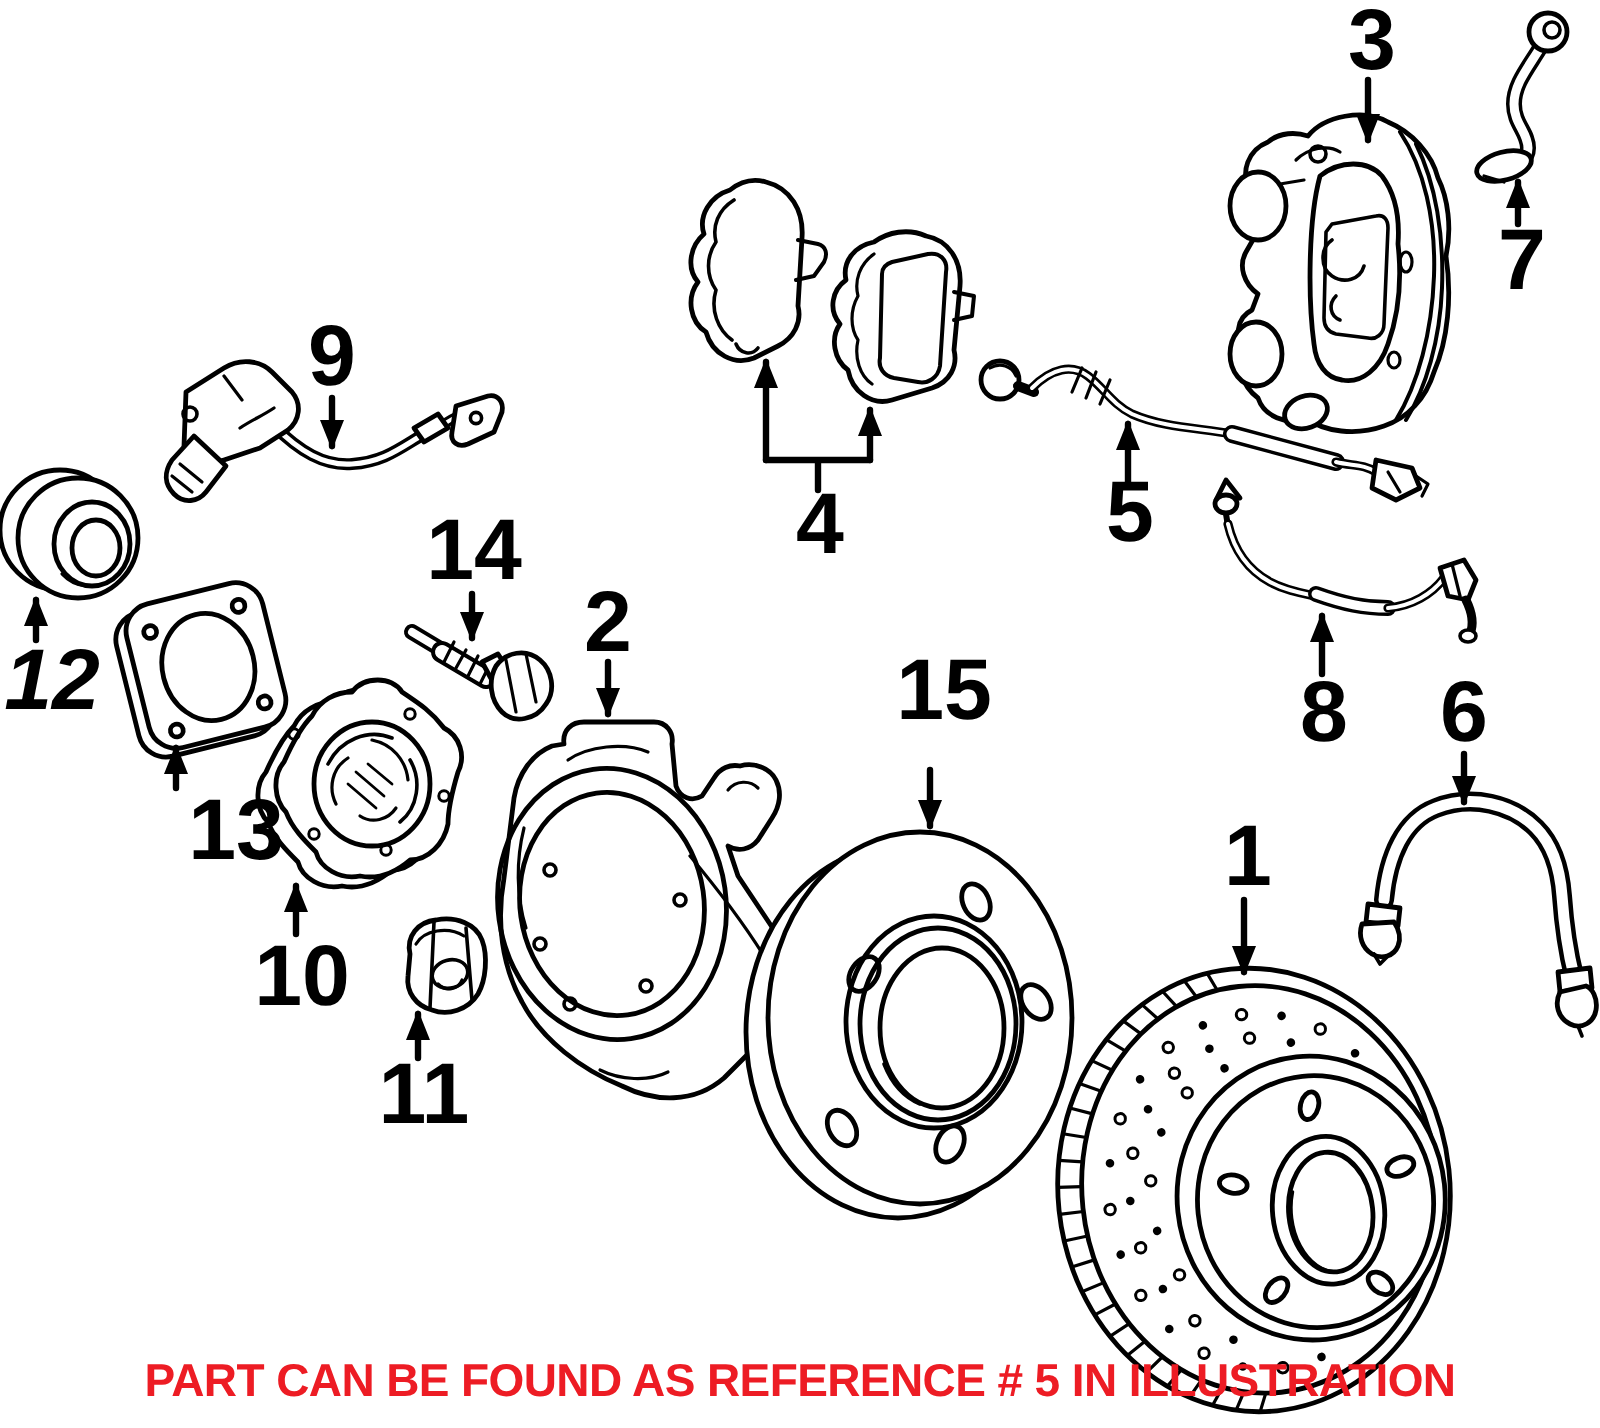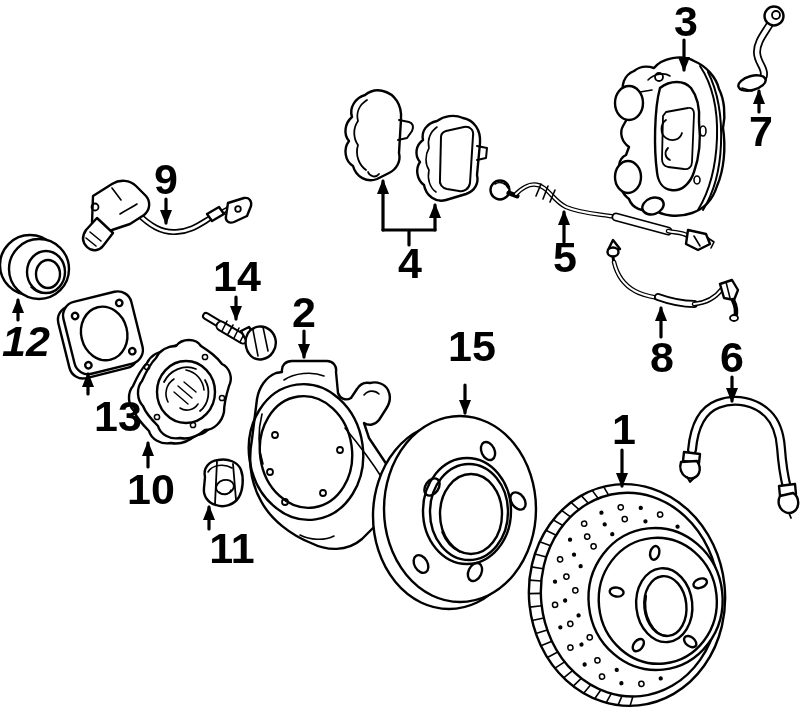--- a/index.html
+++ b/index.html
@@ -10,21 +10,21 @@
   #lineart{position:absolute;left:0;top:0;}
   .callout{
     position:absolute;transform:translate(-50%,-50%);
     font-family:"Liberation Sans",sans-serif;
     font-weight:bold;font-size:43px;color:#000;line-height:1;
     white-space:nowrap;z-index:3;
   }
   #c1{left:624px;top:429px;} #c2{left:304px;top:312px;} #c3{left:686px;top:21px;}
   #c4{left:410px;top:263px;} #c5{left:565px;top:257px;} #c6{left:732px;top:357px;}
   #c7{left:761px;top:131px;} #c8{left:662px;top:357px;} #c9{left:166px;top:179px;}
-  #c10{left:151px;top:489px;} #c11{left:212px;top:548px;margin-left:20px;} #c12{left:26px;top:341px;font-style:italic;}
+  #c10{left:151px;top:489px;} #c11{left:212px;top:548px;} #c12{left:26px;top:341px;font-style:italic;}
   #c13{left:94px;top:416px;margin-left:24px;} #c14{left:237px;top:276px;} #c15{left:472px;top:346px;}
   .footer-note{
     position:absolute;left:0;right:0;top:677px;text-align:center;
     font-weight:bold;font-size:23px;letter-spacing:-0.3px;color:#ED1C24;z-index:5;
   }
 </style>
 </head>
 <body>
 
 <div id="stage">
@@ -320,14 +320,15 @@
 <div class="callout" id="c7">7</div>
 <div class="callout" id="c8">8</div>
 <div class="callout" id="c9">9</div>
 <div class="callout" id="c10">10</div>
 <div class="callout" id="c11">11</div>
 <div class="callout" id="c12">12</div>
 <div class="callout" id="c13">13</div>
 <div class="callout" id="c14">14</div>
 <div class="callout" id="c15">15</div>
 
+<div class="footer-note">PART CAN BE FOUND AS REFERENCE # 5 IN ILLUSTRATION</div>
 
 </div>
 
 </body></html>

